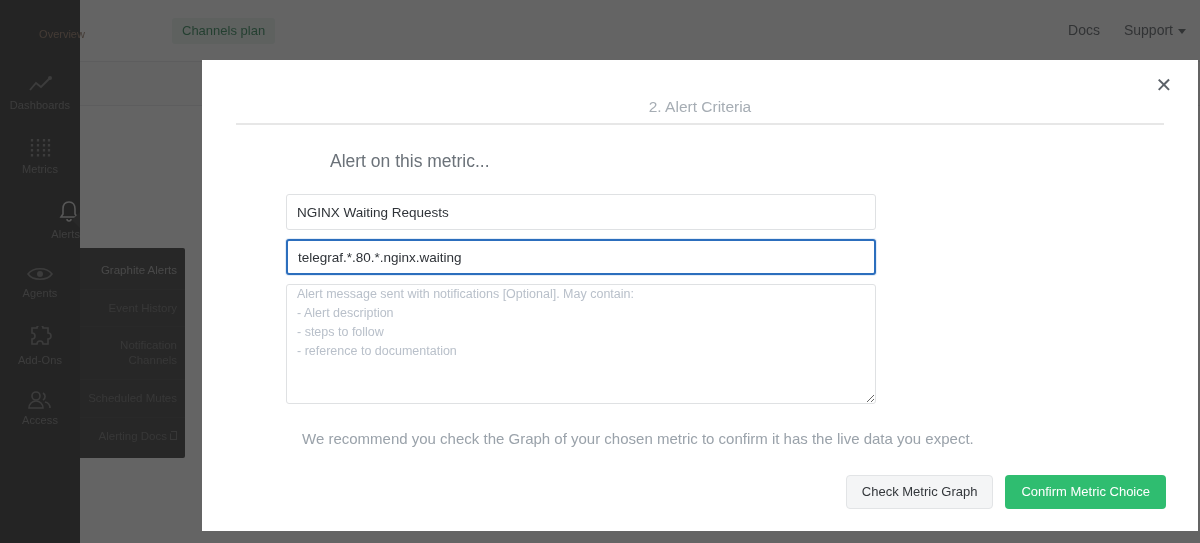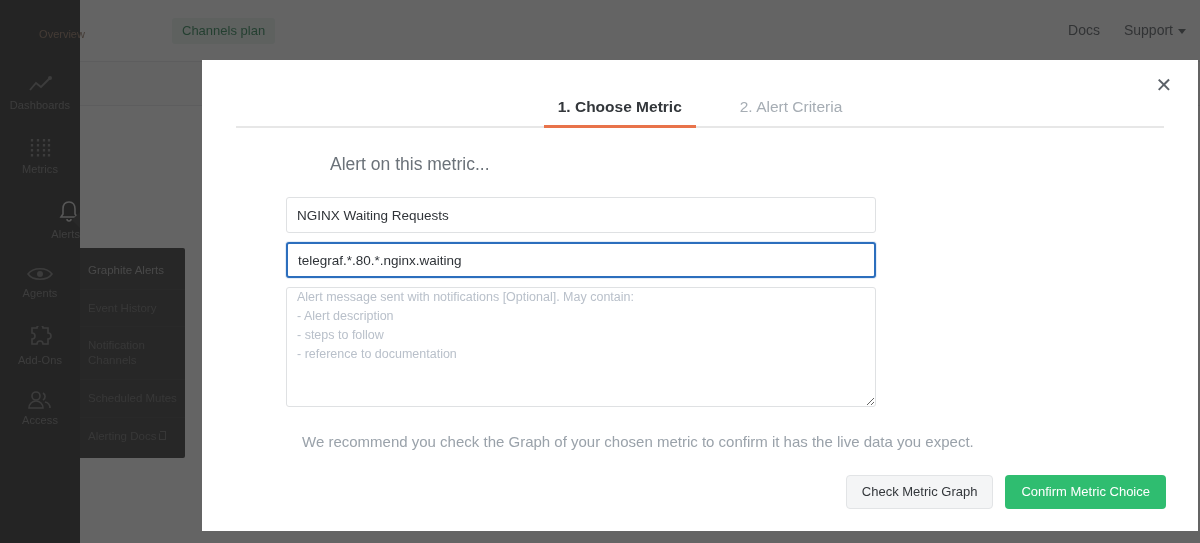--- a/index.html
+++ b/index.html
@@ -133,21 +133,21 @@
     position: absolute;
     left: 80px; top: 248px;
     width: 105px;
     background: #242424;
     z-index: 41;
     padding: 4px 0;
     border-radius: 0 2px 2px 0;
   }
   .subnav-item {
     padding: 11px 8px;
-    text-align: left;
+    text-align: right;
     font-size: 11.5px;
     line-height: 1.28;
     color: #5e5e5e;
     border-bottom: 1px solid #2e2e2e;
   }
   .subnav-item:last-child { border-bottom: none; }
   .subnav-item.active { color: #9b9b9b; }
   .ext-ico {
     display: inline-block;
     width: 7px; height: 7px;
@@ -401,21 +401,20 @@
       <span>Alerting Docs</span><span class="ext-ico"></span>
     </div>
   </div>
 
   <div class="overlay"></div>
 
   <div class="modal">
     <div class="modal-close">✕</div>
 
     <div class="tabs">
-      <div class="tab active">1. Choose Metric</div>
       <div class="tab">2. Alert Criteria</div>
     </div>
 
     <div class="modal-body">
       <div class="section-title">Alert on this metric...</div>
 
       <div class="field-wrap">
         <input class="txt-input" type="text" value="NGINX Waiting Requests" style="">
         <input class="txt-input focused" type="text" value="telegraf.*.80.*.nginx.waiting" style="">
         <textarea class="txt-area" placeholder="Alert message sent with notifications [Optional]. May contain:

